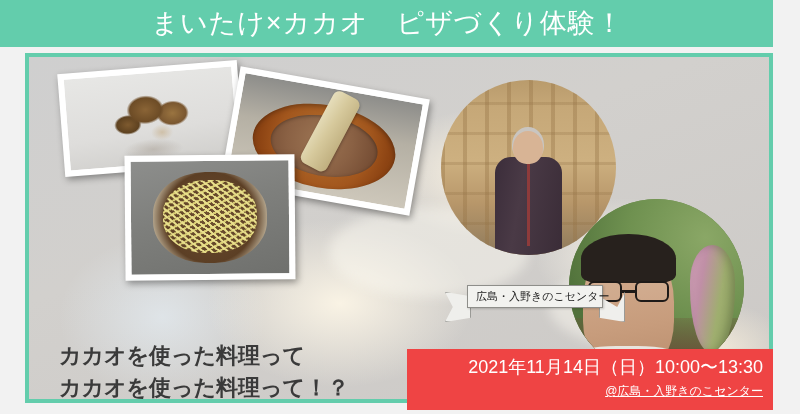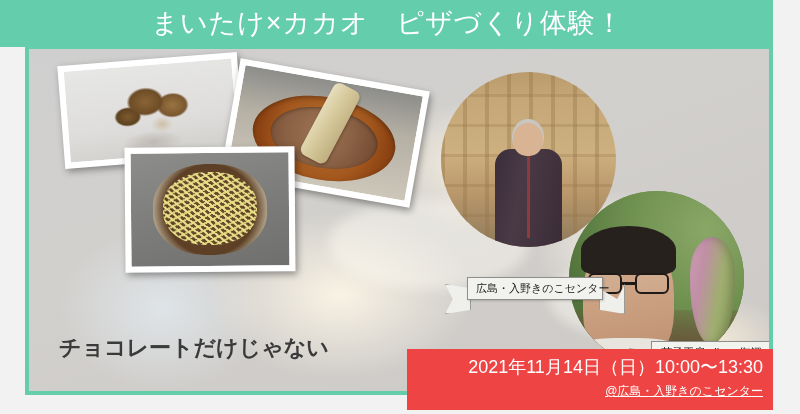--- a/index.html
+++ b/index.html
@@ -42,21 +42,21 @@
     font-size: 27px;
     letter-spacing: 1px;
     white-space: pre;
     font-weight: 400;
   }
 
   
   .frame {
     position: absolute;
     left: 25px;
-    top: 45px;
+    top: 53px;
     width: 748px;
     height: 350px;
     border: 4px solid #63cdac;
     box-sizing: border-box;
     background: #cccccc;
     overflow: hidden;
     z-index: 10;
   }
 
   
@@ -441,21 +441,22 @@
     <div class="ribbon ribbon-miyake">
       <span class="tail left"></span>
 
       <div class="plate">
         <div class="line1">菓子工房mike・御饌cacao</div>
         <div class="line2">三宅　崇</div>
       </div>
     </div>
 
     <div class="body-copy">
-      <div class="line">チョコレートだけじゃない</div>
+      <div class="line">カカオを使った料理って</div>
+      <div class="line">カカオを使った料理って！？</div>
 
     </div>
   </div>
 
   <div class="info-band">
     <div class="l1">2021年11月14日（日）10:00〜13:30</div>
     <div class="l2">@広島・入野きのこセンター</div>
   </div>
 
   <div class="header-band">

